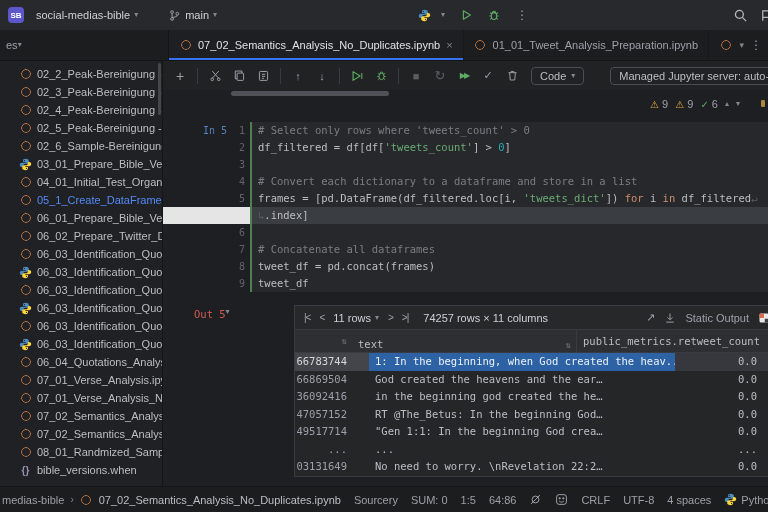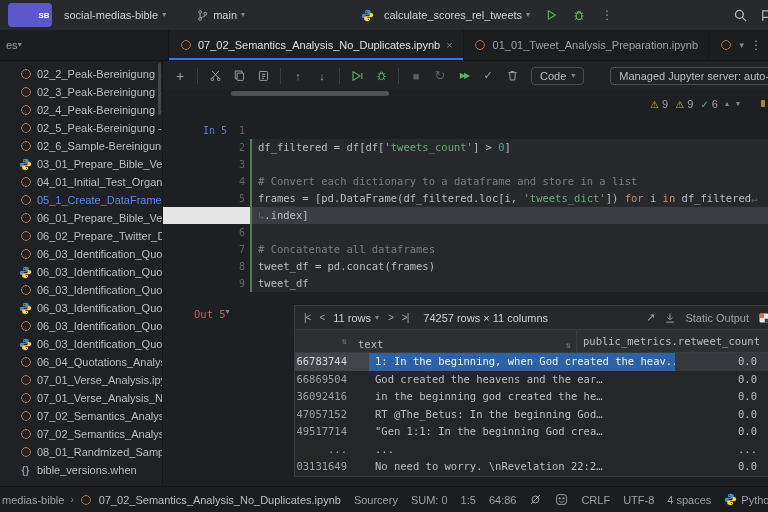--- a/index.html
+++ b/index.html
@@ -2,22 +2,22 @@
 <html><head>
 <meta charset="utf-8">
 <style>
   html,body{margin:0;padding:0;background:#101113;}
   .app{position:relative;width:768px;height:512px;background:#1e1f22;overflow:hidden;
        color:#bcbec4;font-family:"Liberation Sans",sans-serif;font-size:11px;-webkit-font-smoothing:antialiased;}
 
   
   .titlebar{position:absolute;top:0;left:0;right:0;height:30px;background:#27292c;
             display:flex;align-items:center;padding:0 8px;gap:8px;}
-  .badge{width:16px;height:24px;border-radius:4px;background:#5c57cb;color:#fff;font-size:8px;font-weight:bold;
-         display:flex;align-items:center;justify-content:center;flex:0 0 auto;padding-left:28px;}
+  .badge{width:16px;height:16px;border-radius:4px;background:#5c57cb;color:#fff;font-size:8px;font-weight:bold;
+         display:flex;align-items:center;justify-content:center;flex:0 0 auto;}
   .tb-widget{display:flex;align-items:center;gap:4px;color:#ced0d6;padding:2px 4px;border-radius:4px;}
   .chev{color:#82868d;font-size:8px;line-height:1;}
   .icbtn{width:22px;height:22px;display:flex;align-items:center;justify-content:center;border-radius:4px;color:#9da0a8;flex:0 0 auto;}
   .kebab{font-size:12px;color:#9da0a8;}
   .tb-mid{margin-left:auto;display:flex;align-items:center;gap:6px;}
   .tb-right{margin-left:auto;display:flex;align-items:center;gap:4px;margin-right:-8px;}
 
   
   .tabrow{position:absolute;top:30px;left:0;right:0;height:30px;background:#1b1d1f;border-bottom:1px solid #141517;display:flex;}
   .pane-head{width:162px;flex:0 0 auto;display:flex;align-items:center;padding-left:6px;color:#9da0a8;border-right:1px solid #141517;}
@@ -119,21 +119,20 @@
     </div>
 
     <div class="tb-mid">
       <span class="fic">
           <svg width="13" height="13" viewBox="0 0 16 16">
     <path fill="#4b8bbe" d="M8 1C5.6 1 5 2 5 3v2h3.2v.8H3.6C2 5.8 1 6.9 1 8.5S2 11.2 3.6 11.2H5V9.6C5 8.2 6.1 7 7.5 7h2.6c1.1 0 1.9-.8 1.9-1.9V3c0-1-1.5-2-4-2zM6.7 2.5a.7.7 0 110 1.4.7.7 0 010-1.4z"></path>
     <path fill="#ffd43b" d="M8 15c2.4 0 3-1 3-2v-2H7.8v-.8h4.6c1.6 0 2.6-1.1 2.6-2.7S14 4.8 12.4 4.8H11v1.6C11 7.8 9.9 9 8.5 9H5.9C4.8 9 4 9.8 4 10.9V13c0 1 1.5 2 4 2zm1.3-1.5a.7.7 0 110-1.4.7.7 0 010 1.4z"></path>
   </svg>
         </span>
       <div class="tb-widget">
-        <span>calculate_scores_rel_tweets</span>
         <span class="chev">▾</span>
       </div>
       <span class="icbtn">
         <svg width="14" height="14" viewBox="0 0 16 16">
             <path d="M5 3.2v9.6l8-4.8z" fill="none" stroke="#5fad65" stroke-width="1.3" stroke-linejoin="round"></path>
           </svg>
       </span>
       <span class="icbtn">
         <svg width="14" height="14" viewBox="0 0 16 16" fill="none" stroke="#5fad65" stroke-width="1.2">
           <ellipse cx="8" cy="9.2" rx="3.1" ry="3.9"></ellipse>
@@ -411,21 +410,21 @@
         <span><span class="warn">⚠</span> <span>9</span></span>
         <span><span class="warn">⚠</span> <span>9</span></span>
         <span><span class="okchk">✓</span> <span>6</span></span>
         <span class="chev">▴</span>
         <span class="chev">▾</span>
       </div>
       <div class="stripe-mark"></div>
     </div>
 
     <div class="cellblock" id="code-cell">
-        <div class="codeline"><span class="inlab">In 5</span><span class="lno">1</span></div>
+        <div class="codeline"><span class="inlab">In 5</span><span class="lno">1</span><span class="codebody"><span class="tk-com"># Select only rows where 'tweets_count' &gt; 0</span></span></div>
         <div class="codeline"><span class="inlab"></span><span class="lno">2</span><span class="codebody"><span class="tk-pl">df_filtered = df[df[</span><span class="tk-str">'tweets_count'</span><span class="tk-pl">] &gt; </span><span class="tk-num">0</span><span class="tk-pl">]</span></span></div>
         <div class="codeline"><span class="inlab"></span><span class="lno">3</span><span class="codebody"></span></div>
         <div class="codeline"><span class="inlab"></span><span class="lno">4</span><span class="codebody"><span class="tk-com"># Convert each dictionary to a dataframe and store in a list</span></span></div>
         <div class="codeline"><span class="inlab"></span><span class="lno">5</span><span class="codebody"><span class="tk-pl">frames = [pd.DataFrame(df_filtered.loc[i, </span><span class="tk-str">'tweets_dict'</span><span class="tk-pl">]) </span><span class="tk-kw">for</span><span class="tk-pl"> i </span><span class="tk-kw">in</span><span class="tk-pl"> df_filtered</span><span class="tk-wrap">↵</span></span></div>
         <div class="codeline hl"><span class="inlab"></span><span class="lno"></span><span class="codebody"><span class="tk-wrap">↳</span><span class="tk-pl">.index]</span></span></div>
         <div class="codeline"><span class="inlab"></span><span class="lno">6</span><span class="codebody"></span></div>
         <div class="codeline"><span class="inlab"></span><span class="lno">7</span><span class="codebody"><span class="tk-com"># Concatenate all dataframes</span></span></div>
         <div class="codeline"><span class="inlab"></span><span class="lno">8</span><span class="codebody"><span class="tk-pl">tweet_df = pd.concat(frames)</span></span></div>
         <div class="codeline"><span class="inlab"></span><span class="lno">9</span><span class="codebody"><span class="tk-pl">tweet_df</span></span></div>
       </div>

